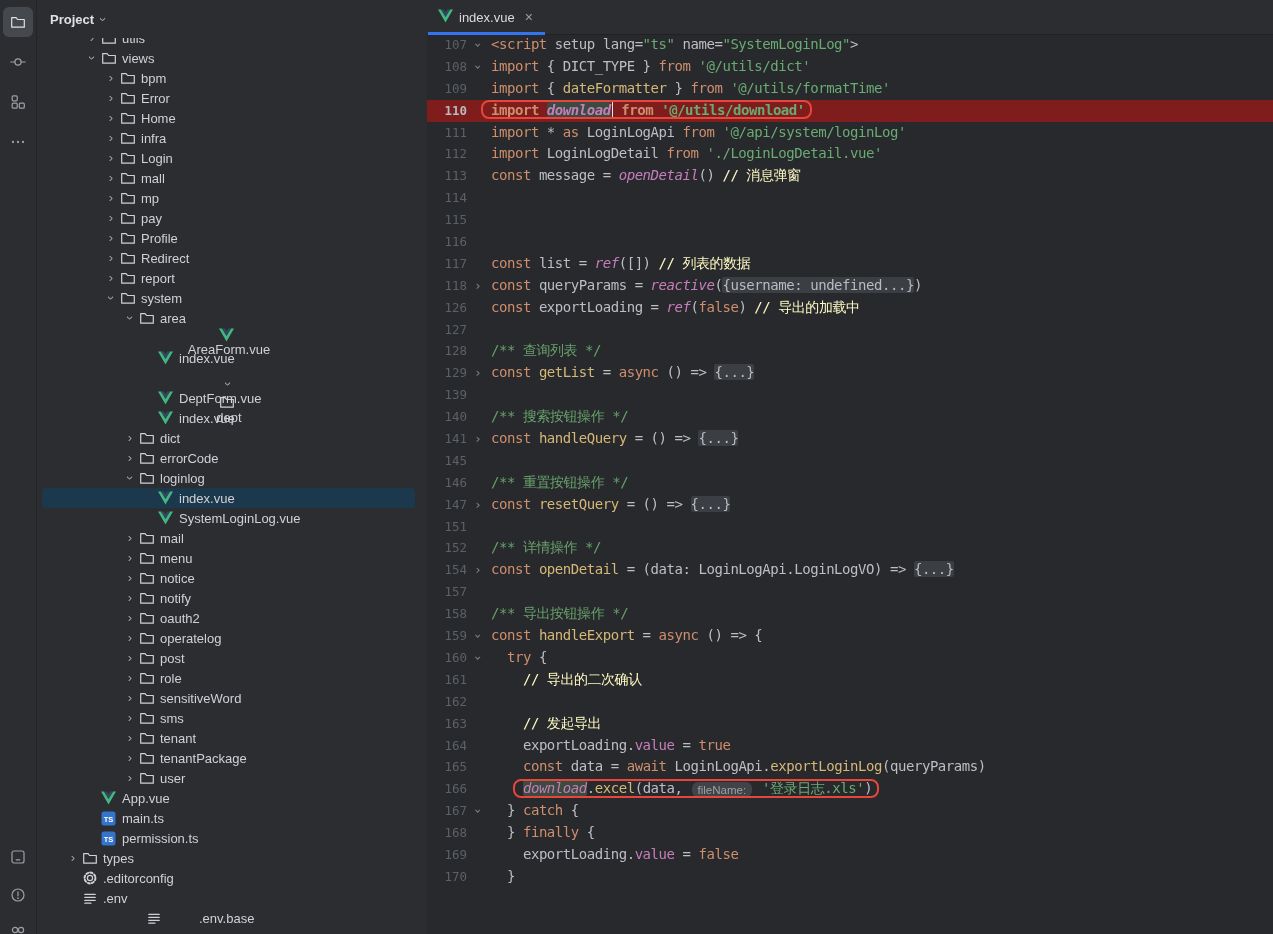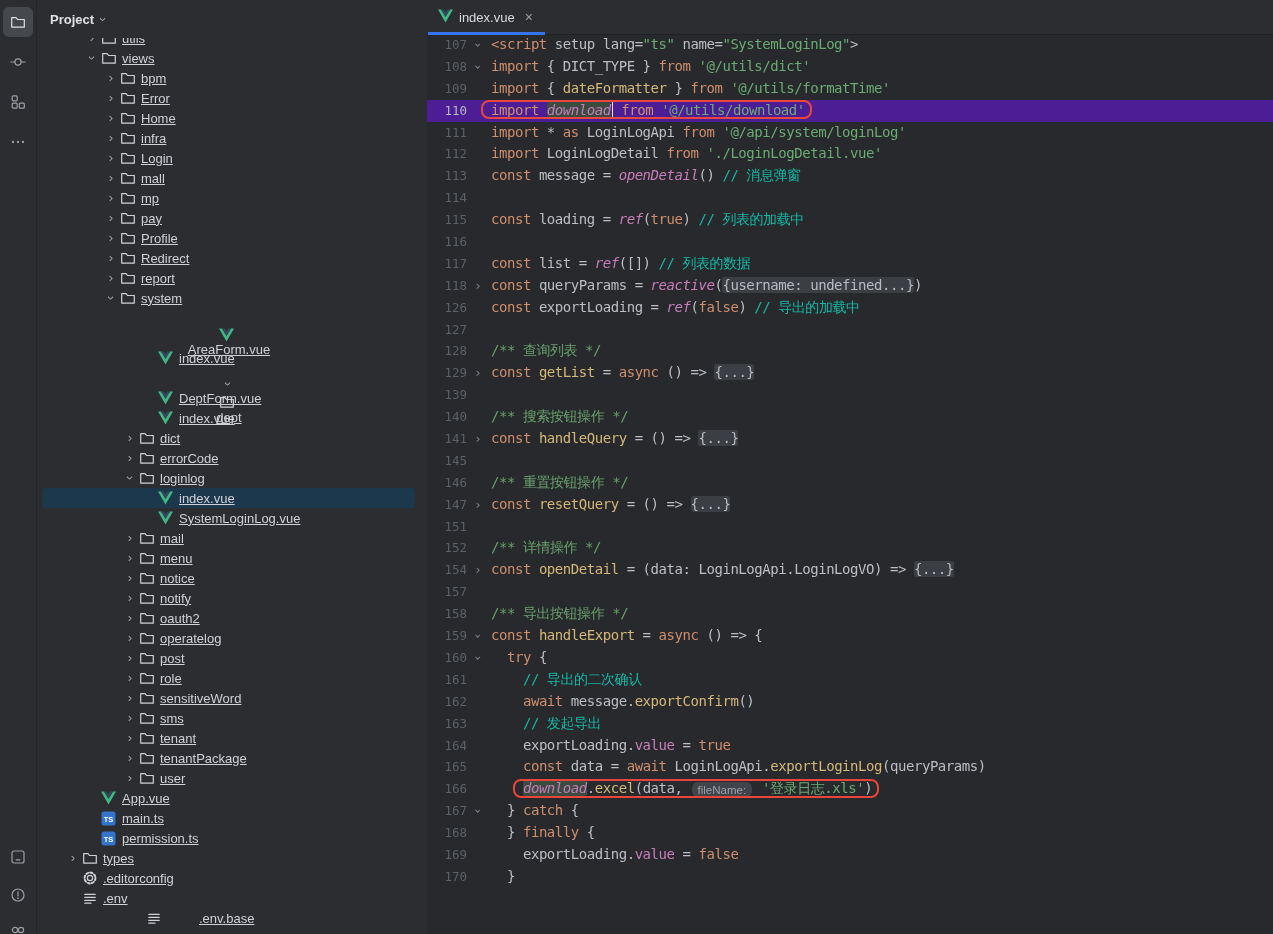--- a/index.html
+++ b/index.html
@@ -21,50 +21,50 @@
                 color:#DFE1E5;font-weight:700;font-size:13px;}
   .panel-header .chev-open{color:#9DA0A6;font-weight:400;}
   .tree{position:absolute;top:38px;left:0;right:0;bottom:0;overflow:hidden;}
   .tree-row{position:absolute;left:5px;right:12px;height:20px;display:flex;align-items:center;
             border-radius:4px;color:#CFD1D7;font-size:13px;cursor:pointer;white-space:nowrap;}
   .tree-row.selected{background:#1C384D;}
   .tr-spacer{flex:none;}
   .tr-chev{flex:none;width:18px;text-align:center;color:#9DA0A6;font-size:13px;line-height:20px;}
   .tr-chev span{display:inline-block;}
   .tr-icon{flex:none;width:20px;display:flex;align-items:center;}
-  .tr-label{margin-left:1px;text-decoration:underline;}
+  .tr-label{margin-left:1px;}
   .chev-glyph{display:inline-block;}
   .chev-open .chev-glyph{transform:rotate(90deg);}
 
   
   .editor{position:absolute;left:427px;top:0;right:0;height:100%;background:#27292C;}
   .tabbar{position:relative;height:34px;background:#2B2D30;border-bottom:1px solid #1F2123;}
   .tab{position:absolute;left:1px;top:0;height:34px;display:flex;align-items:center;
        padding:0 12px 0 10px;gap:6px;color:#D8DADF;font-size:13px;cursor:pointer;}
   .tab::after{content:"";position:absolute;left:0;right:0;bottom:-1px;height:3px;background:#3574F0;}
   .tab-close{color:#9DA0A6;font-size:14px;margin-left:4px;cursor:pointer;line-height:1;}
 
   .code-area{position:absolute;top:34px;left:0;right:0;bottom:0;overflow:hidden;
              font-family:"DejaVu Sans Mono","Liberation Mono",monospace;font-size:14px;letter-spacing:-0.45px;}
   .crow{display:flex;height:21.9px;line-height:21.9px;white-space:pre;}
-  .crow.cur{background:#4c1d95;}
+  .crow.cur{background:#7f1d1d;font-weight:bold;}
   .gnum{flex:none;width:40px;text-align:right;color:#5C6067;font-size:12.5px;letter-spacing:0;}
   .crow.cur .gnum{color:#B6BAC1;}
   .gfold{flex:none;width:22px;text-align:center;color:#7E838B;font-size:13px;letter-spacing:0;cursor:pointer;}
   .gfold span{display:inline-block;}
   .gfold .fo{transform:rotate(90deg);}
   .ctext{padding-left:2px;}
 
   .kw{color:#CF8E6D;}
   .str{color:#6AAB73;}
   .fn{color:#D5B778;}
   .glob{color:#C77DBB;font-style:italic;}
   .prop{color:#C77DBB;}
   .num{color:#2AACB8;}
-  .cm{color:#14b8a6;}
+  .cm{color:#fef9c3;}
   .doc{color:#67A06B;}
   .pl{color:#BCBEC4;}
   .ind{color:#BCBEC4;}
   .chip{background:#3B3E43;color:#B8BCC2;border-radius:2px;}
   .pill{background:#404347;color:#9CA1A8;border-radius:6px;padding:1.5px 6px;
         font-family:"Liberation Sans",sans-serif;font-size:11.5px;letter-spacing:0;margin:0 2px 0 1px;}
   .hl{background:#3B4B3F;color:#C77DBB;font-style:italic;border-radius:2px;}
   .caret{display:inline-block;width:1.6px;height:16px;background:#E8EAED;vertical-align:-3px;margin-left:1px;}
   .ring{position:relative;}
   .ring::after{content:"";position:absolute;left:-10px;right:-7px;top:-1.5px;bottom:-1.5px;
@@ -261,20 +261,30 @@
         <div class="tree-row" style="top: 250px;">
           <span class="tr-spacer" style="width: 60px;"></span>
           <span class="tr-chev chev-open"><span class="chev-glyph">›</span></span>
           <span class="tr-icon">
             <svg width="16" height="16" viewBox="0 0 16 16" fill="none" stroke="currentColor" stroke-width="1.2" stroke-linejoin="round" stroke-linecap="round">
               <path d="M1.7 13.2 V3.6 h4.4 l1.5 1.9 h6.7 v7.7 z"></path>
             </svg>
           </span>
           <span class="tr-label">system</span>
         </div>
+        <div class="tree-row" style="top: 270px;">
+          <span class="tr-spacer" style="width: 79px;"></span>
+          <span class="tr-chev chev-open"><span class="chev-glyph">›</span></span>
+          <span class="tr-icon">
+            <svg width="16" height="16" viewBox="0 0 16 16" fill="none" stroke="currentColor" stroke-width="1.2" stroke-linejoin="round" stroke-linecap="round">
+              <path d="M1.7 13.2 V3.6 h4.4 l1.5 1.9 h6.7 v7.7 z"></path>
+            </svg>
+          </span>
+          <span class="tr-label">area</span>
+        </div>
         <div class="tree-row" style="top: 290px; flex-direction: column;">
           <span class="tr-spacer" style="width: 98px;"></span>
           <span class="tr-chev"></span>
           <span class="tr-icon">
             <svg width="15" height="14" viewBox="0 0 16 14">
               <polygon points="0,0 3.2,0 8,8 12.8,0 16,0 8,14" fill="#41B883"></polygon>
               <polygon points="3.2,0 6.1,0 8,3.1 9.9,0 12.8,0 8,7.9" fill="#35495E"></polygon>
             </svg>
           </span>
           <span class="tr-label">AreaForm.vue</span>
@@ -594,21 +604,21 @@
     </div>
     <div class="code-area">
         <div class="crow"><span class="gnum">107</span><span class="gfold"><span class="fo">›</span></span><span class="ctext"><span class="kw">&lt;script</span><span class="pl"> setup lang=</span><span class="str">"ts"</span><span class="pl"> name=</span><span class="str">"SystemLoginLog"</span><span class="pl">&gt;</span></span></div>
         <div class="crow"><span class="gnum">108</span><span class="gfold"><span class="fo">›</span></span><span class="ctext"><span class="kw">import</span><span class="pl"> { DICT_TYPE } </span><span class="kw">from</span><span class="pl"> </span><span class="str">'@/utils/dict'</span></span></div>
         <div class="crow"><span class="gnum">109</span><span class="gfold"></span><span class="ctext"><span class="kw">import</span><span class="pl"> { </span><span class="fn">dateFormatter</span><span class="pl"> } </span><span class="kw">from</span><span class="pl"> </span><span class="str">'@/utils/formatTime'</span></span></div>
         <div class="crow cur"><span class="gnum">110</span><span class="gfold"></span><span class="ctext"><span class="ring"><span class="kw">import</span><span class="pl"> </span><span class="hl">download</span><span class="caret"></span><span class="pl"> </span><span class="kw">from</span><span class="pl"> </span><span class="str">'@/utils/download'</span></span></span></div>
         <div class="crow"><span class="gnum">111</span><span class="gfold"></span><span class="ctext"><span class="kw">import</span><span class="pl"> * </span><span class="kw">as</span><span class="pl"> LoginLogApi </span><span class="kw">from</span><span class="pl"> </span><span class="str">'@/api/system/loginLog'</span></span></div>
         <div class="crow"><span class="gnum">112</span><span class="gfold"></span><span class="ctext"><span class="kw">import</span><span class="pl"> LoginLogDetail </span><span class="kw">from</span><span class="pl"> </span><span class="str">'./LoginLogDetail.vue'</span></span></div>
         <div class="crow"><span class="gnum">113</span><span class="gfold"></span><span class="ctext"><span class="kw">const</span><span class="pl"> message = </span><span class="glob">openDetail</span><span class="pl">()</span><span class="cm"> // 消息弹窗</span></span></div>
         <div class="crow"><span class="gnum">114</span><span class="gfold"></span><span class="ctext"></span></div>
-        <div class="crow"><span class="gnum">115</span><span class="gfold"></span><span class="ctext"><span class="kw">const</span><span class="pl"> loading = </span><span class="glob">ref</span><span class="pl">(</span><span class="kw">true</span><span class="pl">)</span><span class="cm"> // 列表的加载中</span></span></div>
+        <div class="crow"><span class="gnum">115</span><span class="gfold"></span></div>
         <div class="crow"><span class="gnum">116</span><span class="gfold"></span></div>
         <div class="crow"><span class="gnum">117</span><span class="gfold"></span><span class="ctext"><span class="kw">const</span><span class="pl"> list = </span><span class="glob">ref</span><span class="pl">([])</span><span class="cm"> // 列表的数据</span></span></div>
         <div class="crow"><span class="gnum">118</span><span class="gfold"><span class="fc">›</span></span><span class="ctext"><span class="kw">const</span><span class="pl"> queryParams = </span><span class="glob">reactive</span><span class="pl">(</span><span class="chip">{username: undefined...}</span><span class="pl">)</span></span></div>
         <div class="crow"><span class="gnum">126</span><span class="gfold"></span><span class="ctext"><span class="kw">const</span><span class="pl"> exportLoading = </span><span class="glob">ref</span><span class="pl">(</span><span class="kw">false</span><span class="pl">)</span><span class="cm"> // 导出的加载中</span></span></div>
         <div class="crow"><span class="gnum">127</span><span class="gfold"></span><span class="ctext"></span></div>
         <div class="crow"><span class="gnum">128</span><span class="gfold"></span><span class="ctext"><span class="doc">/** 查询列表 */</span></span></div>
         <div class="crow"><span class="gnum">129</span><span class="gfold"><span class="fc">›</span></span><span class="ctext"><span class="kw">const</span><span class="pl"> </span><span class="fn">getList</span><span class="pl"> = </span><span class="kw">async</span><span class="pl"> () =&gt; </span><span class="chip">{...}</span></span></div>
         <div class="crow"><span class="gnum">139</span><span class="gfold"></span><span class="ctext"></span></div>
         <div class="crow"><span class="gnum">140</span><span class="gfold"></span><span class="ctext"><span class="doc">/** 搜索按钮操作 */</span></span></div>
         <div class="crow"><span class="gnum">141</span><span class="gfold"><span class="fc">›</span></span><span class="ctext"><span class="kw">const</span><span class="pl"> </span><span class="fn">handleQuery</span><span class="pl"> = () =&gt; </span><span class="chip">{...}</span></span></div>
@@ -616,21 +626,21 @@
         <div class="crow"><span class="gnum">146</span><span class="gfold"></span><span class="ctext"><span class="doc">/** 重置按钮操作 */</span></span></div>
         <div class="crow"><span class="gnum">147</span><span class="gfold"><span class="fc">›</span></span><span class="ctext"><span class="kw">const</span><span class="pl"> </span><span class="fn">resetQuery</span><span class="pl"> = () =&gt; </span><span class="chip">{...}</span></span></div>
         <div class="crow"><span class="gnum">151</span><span class="gfold"></span><span class="ctext"></span></div>
         <div class="crow"><span class="gnum">152</span><span class="gfold"></span><span class="ctext"><span class="doc">/** 详情操作 */</span></span></div>
         <div class="crow"><span class="gnum">154</span><span class="gfold"><span class="fc">›</span></span><span class="ctext"><span class="kw">const</span><span class="pl"> </span><span class="fn">openDetail</span><span class="pl"> = (data: LoginLogApi.LoginLogVO) =&gt; </span><span class="chip">{...}</span></span></div>
         <div class="crow"><span class="gnum">157</span><span class="gfold"></span><span class="ctext"></span></div>
         <div class="crow"><span class="gnum">158</span><span class="gfold"></span><span class="ctext"><span class="doc">/** 导出按钮操作 */</span></span></div>
         <div class="crow"><span class="gnum">159</span><span class="gfold"><span class="fo">›</span></span><span class="ctext"><span class="kw">const</span><span class="pl"> </span><span class="fn">handleExport</span><span class="pl"> = </span><span class="kw">async</span><span class="pl"> () =&gt; {</span></span></div>
         <div class="crow"><span class="gnum">160</span><span class="gfold"><span class="fo">›</span></span><span class="ctext"><span class="ind">  </span><span class="kw">try</span><span class="pl"> {</span></span></div>
         <div class="crow"><span class="gnum">161</span><span class="gfold"></span><span class="ctext"><span class="ind">    </span><span class="cm">// 导出的二次确认</span></span></div>
-        <div class="crow"><span class="gnum">162</span><span class="gfold"></span><span class="ctext"><span class="ind">    </span><span class="kw">await</span><span class="pl"> message.</span><span class="fn">exportConfirm</span><span class="pl">()</span></span></div>
+        <div class="crow"><span class="gnum">162</span><span class="gfold"></span></div>
         <div class="crow"><span class="gnum">163</span><span class="gfold"></span><span class="ctext"><span class="ind">    </span><span class="cm">// 发起导出</span></span></div>
         <div class="crow"><span class="gnum">164</span><span class="gfold"></span><span class="ctext"><span class="ind">    </span><span class="pl">exportLoading.</span><span class="prop">value</span><span class="pl"> = </span><span class="kw">true</span></span></div>
         <div class="crow"><span class="gnum">165</span><span class="gfold"></span><span class="ctext"><span class="ind">    </span><span class="kw">const</span><span class="pl"> data = </span><span class="kw">await</span><span class="pl"> LoginLogApi.</span><span class="fn">exportLoginLog</span><span class="pl">(queryParams)</span></span></div>
         <div class="crow"><span class="gnum">166</span><span class="gfold"></span><span class="ctext"><span class="ind">    </span><span class="ring"><span class="hl">download</span><span class="pl">.</span><span class="fn">excel</span><span class="pl">(data, </span><span class="pill">fileName:</span><span class="pl"> </span><span class="str">'登录日志.xls'</span><span class="pl">)</span></span></span></div>
         <div class="crow"><span class="gnum">167</span><span class="gfold"><span class="fo">›</span></span><span class="ctext"><span class="ind">  </span><span class="pl">} </span><span class="kw">catch</span><span class="pl"> {</span></span></div>
         <div class="crow"><span class="gnum">168</span><span class="gfold"></span><span class="ctext"><span class="ind">  </span><span class="pl">} </span><span class="kw">finally</span><span class="pl"> {</span></span></div>
         <div class="crow"><span class="gnum">169</span><span class="gfold"></span><span class="ctext"><span class="ind">    </span><span class="pl">exportLoading.</span><span class="prop">value</span><span class="pl"> = </span><span class="kw">false</span></span></div>
         <div class="crow"><span class="gnum">170</span><span class="gfold"></span><span class="ctext"><span class="ind">  </span><span class="pl">}</span></span></div>
       </div>
   </div>

